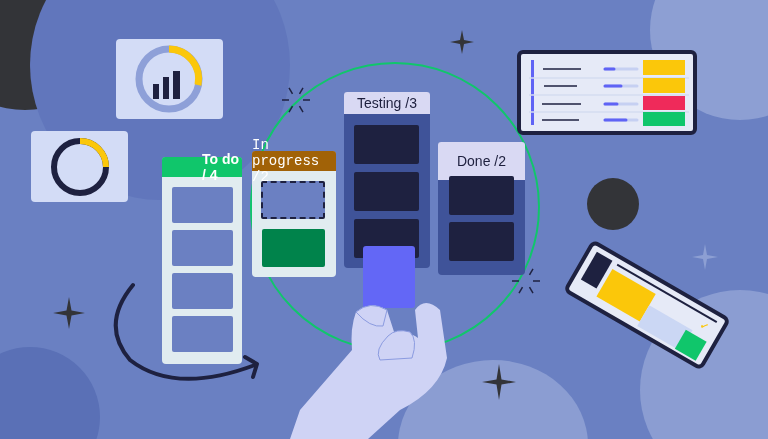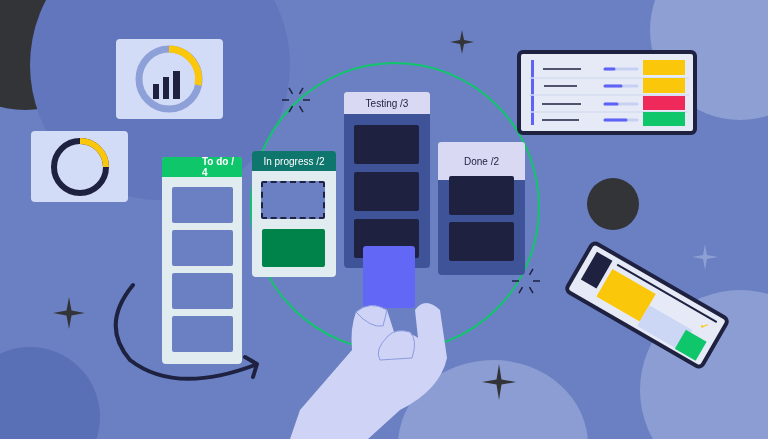--- a/index.html
+++ b/index.html
@@ -1,20 +1,20 @@
 <!DOCTYPE html>
 <html><head>
 <meta charset="utf-8">
 <style>
   html,body{margin:0;padding:0;}
   body{width:768px;height:439px;overflow:hidden;position:relative;background:#6a80c2;font-family:"Liberation Sans",sans-serif;}
   .abs{position:absolute;}
   .blob{position:absolute;border-radius:50%;}
   .card{position:absolute;border-radius:4px;}
-  .col-head{position:absolute;left:0;right:0;top:0;height:20px;border-radius:3px 3px 0 0;display:flex;align-items:center;justify-content:center;font-size:10px;}
+  .col-head{position:absolute;left:0;right:0;top:0;height:20px;border-radius:3px 3px 0 0;display:flex;align-items:center;justify-content:center;font-size:14px;}
   .slot{position:absolute;border-radius:2px;}
 </style>
 </head>
 <body>
 
 <div class="blob" style="left:-70px;top:-80px;width:190px;height:190px;background:#333438;"></div>
 <div class="blob" style="left:30px;top:-70px;width:260px;height:270px;background:#6176bc;z-index:0;"></div>
 <div class="blob" style="left:650px;top:-60px;width:180px;height:180px;background:#8d9fd3;"></div>
 <div class="blob" style="left:-40px;top:347px;width:140px;height:140px;background:#5a70b6;"></div>
 <div class="blob" style="left:398px;top:360px;width:190px;height:170px;background:#8b9dd2;"></div>
@@ -82,21 +82,21 @@
 
 <div class="card" style="left:162px;top:157px;width:80px;height:207px;background:#e1ecf0;">
   <div class="col-head" style="background:#10c66b;color:#fff;font-weight:bold;padding-left:40px;">To do / 4</div>
   <div class="slot" style="left:10px;top:30px;width:61px;height:36px;background:#6b80c2;"></div>
   <div class="slot" style="left:10px;top:73px;width:61px;height:36px;background:#6b80c2;"></div>
   <div class="slot" style="left:10px;top:116px;width:61px;height:36px;background:#6b80c2;"></div>
   <div class="slot" style="left:10px;top:159px;width:61px;height:36px;background:#6b80c2;"></div>
 </div>
 
 <div class="card" style="left:252px;top:151px;width:84px;height:126px;background:#e1ecf0;">
-  <div class="col-head" style="background:#0f766e;color:#fff;">In progress /2</div>
+  <div class="col-head" style="background:#a16207;color:#fff;font-family:Liberation Mono, monospace;">In progress /2</div>
   <div class="slot" style="left:9px;top:30px;width:64px;height:38px;background:#6b80c2;border:2px dashed #1e2140;box-sizing:border-box;"></div>
   <div class="slot" style="left:10px;top:78px;width:63px;height:38px;background:#00834b;"></div>
 </div>
 
 <div class="card" style="left:344px;top:92px;width:86px;height:176px;background:#3f5399;">
   <div class="col-head" style="background:#d9d9f3;color:#1d1f3d;height:22px;">Testing /3</div>
   <div class="slot" style="left:10px;top:33px;width:65px;height:39px;background:#1e2140;"></div>
   <div class="slot" style="left:10px;top:80px;width:65px;height:39px;background:#1e2140;"></div>
   <div class="slot" style="left:10px;top:127px;width:65px;height:39px;background:#1e2140;"></div>
 </div>

